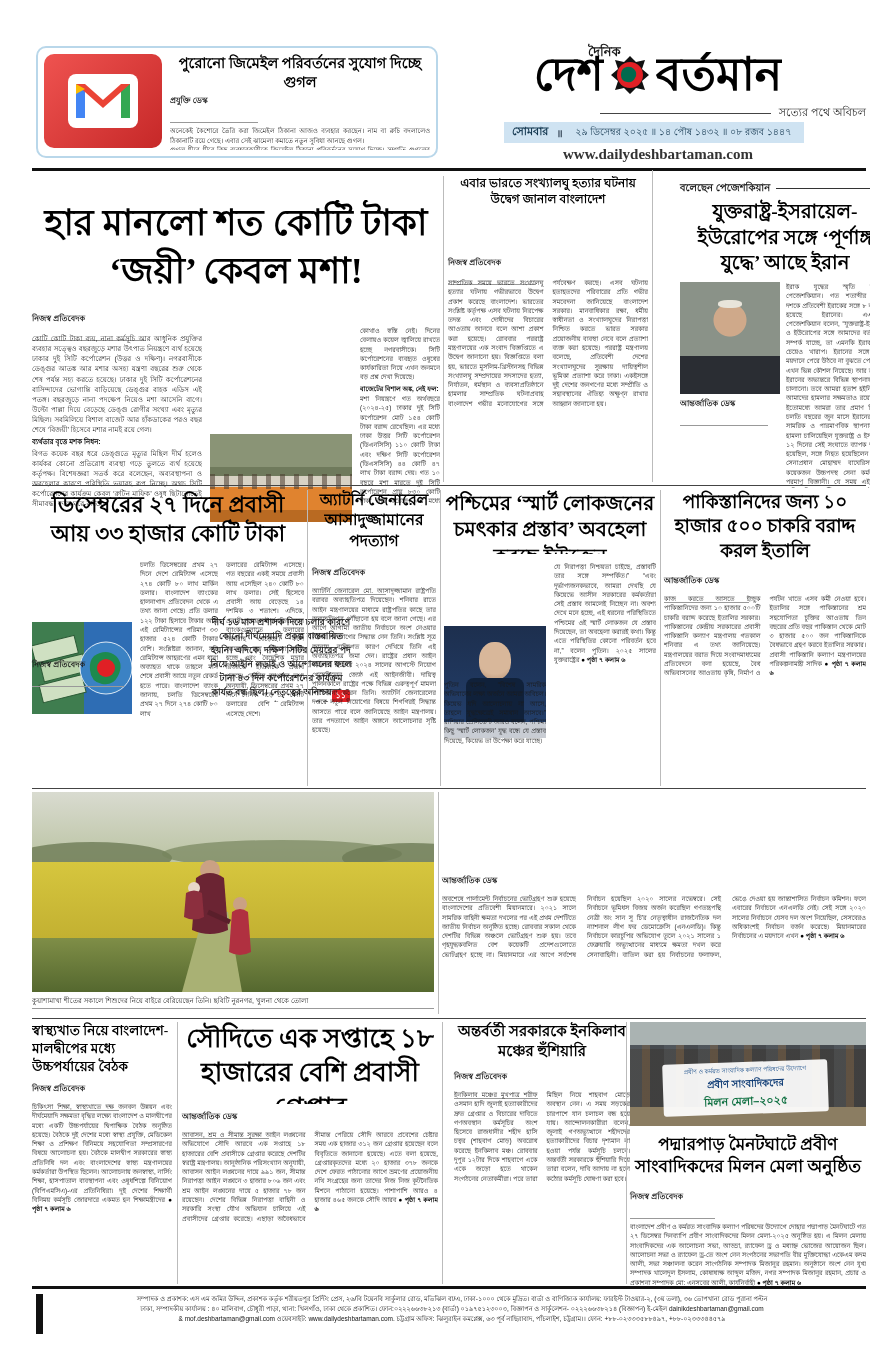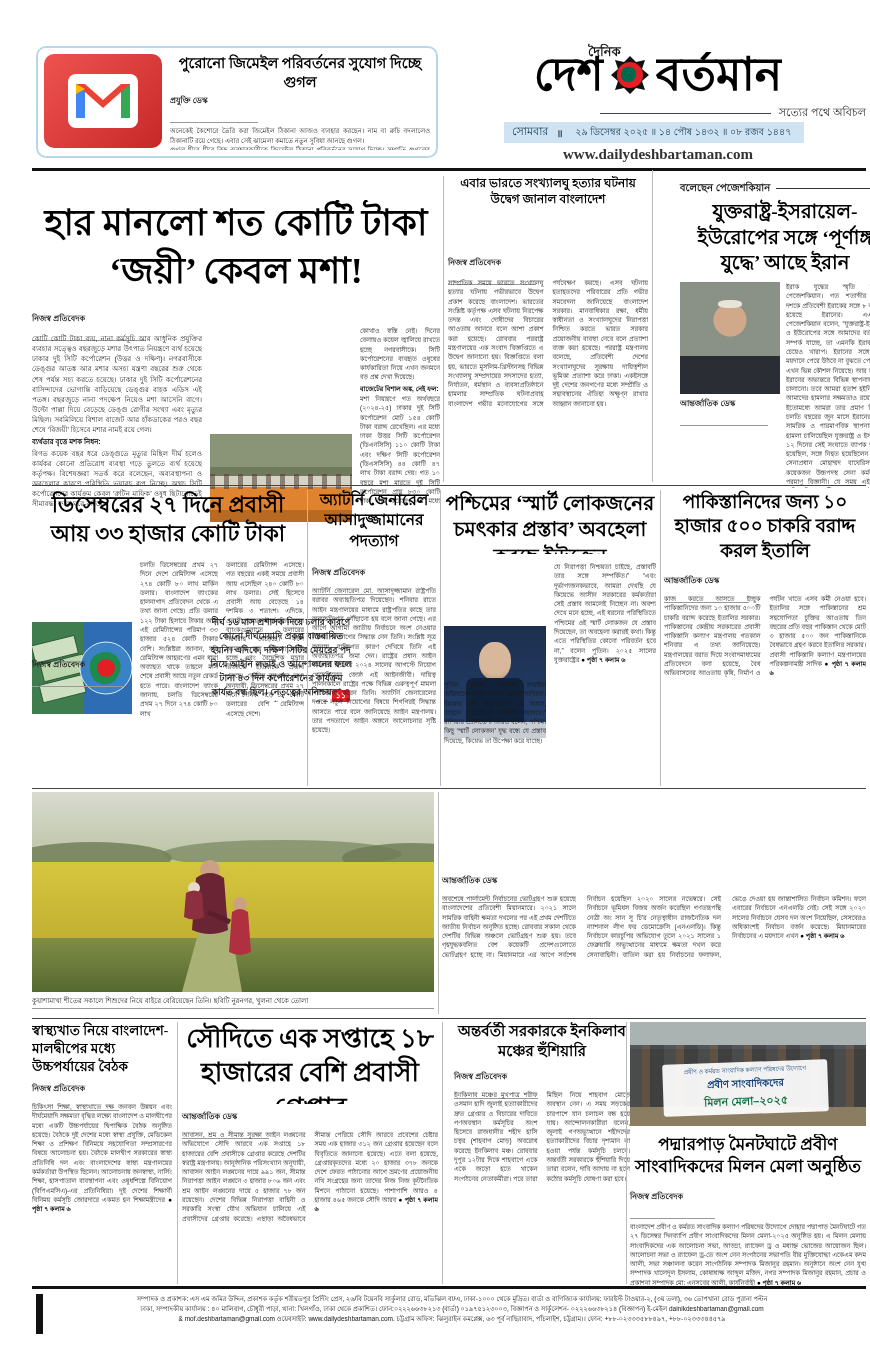--- a/index.html
+++ b/index.html
@@ -68,21 +68,21 @@
       </svg>
       <span class="hl" style="font-size:46px;line-height:1;">বর্তমান</span>
     </div>
     <div style="position:absolute;left:150px;top:60px;width:266px;display:flex;align-items:center;gap:8px;">
       <span style="flex:1;border-top:1px solid #444;"></span>
       <span style="font-size:11px;color:#222;">সত্যের পথে অবিচল</span>
     </div>
   </div>
 
   <div class="abs datebar" style="left:504px;top:122px;width:300px;height:21px;">
-    <span style="font-weight:normal;font-size:11px;padding:16px 8px;">সোমবার</span>
+    <span style="font-weight:bold;font-size:11px;padding:16px 8px;">সোমবার</span>
     <span style="font-weight:bold;color:#456;">॥</span>
     <span style="flex:1;text-align:center;font-size:9.5px;">২৯ ডিসেম্বর ২০২৫ ॥ ১৪ পৌষ ১৪৩২ ॥ ০৮ রজব ১৪৪৭</span>
   </div>
 
   <div class="abs" style="left:450px;top:146px;width:416px;text-align:center;font-family:'Liberation Serif',serif;font-weight:bold;font-size:15px;color:#333;">www.dailydeshbartaman.com</div>
 
   <div class="abs" style="left:32px;top:168px;width:834px;height:3px;background:#111;"></div>
 
   <div class="abs" style="left:32px;top:176px;width:408px;height:306px;margin-top:24px;">
     <div class="hl" style="font-size:36px;height:108px;">হার মানলো শত কোটি টাকা ‘জয়ী’ কেবল মশা!</div>

